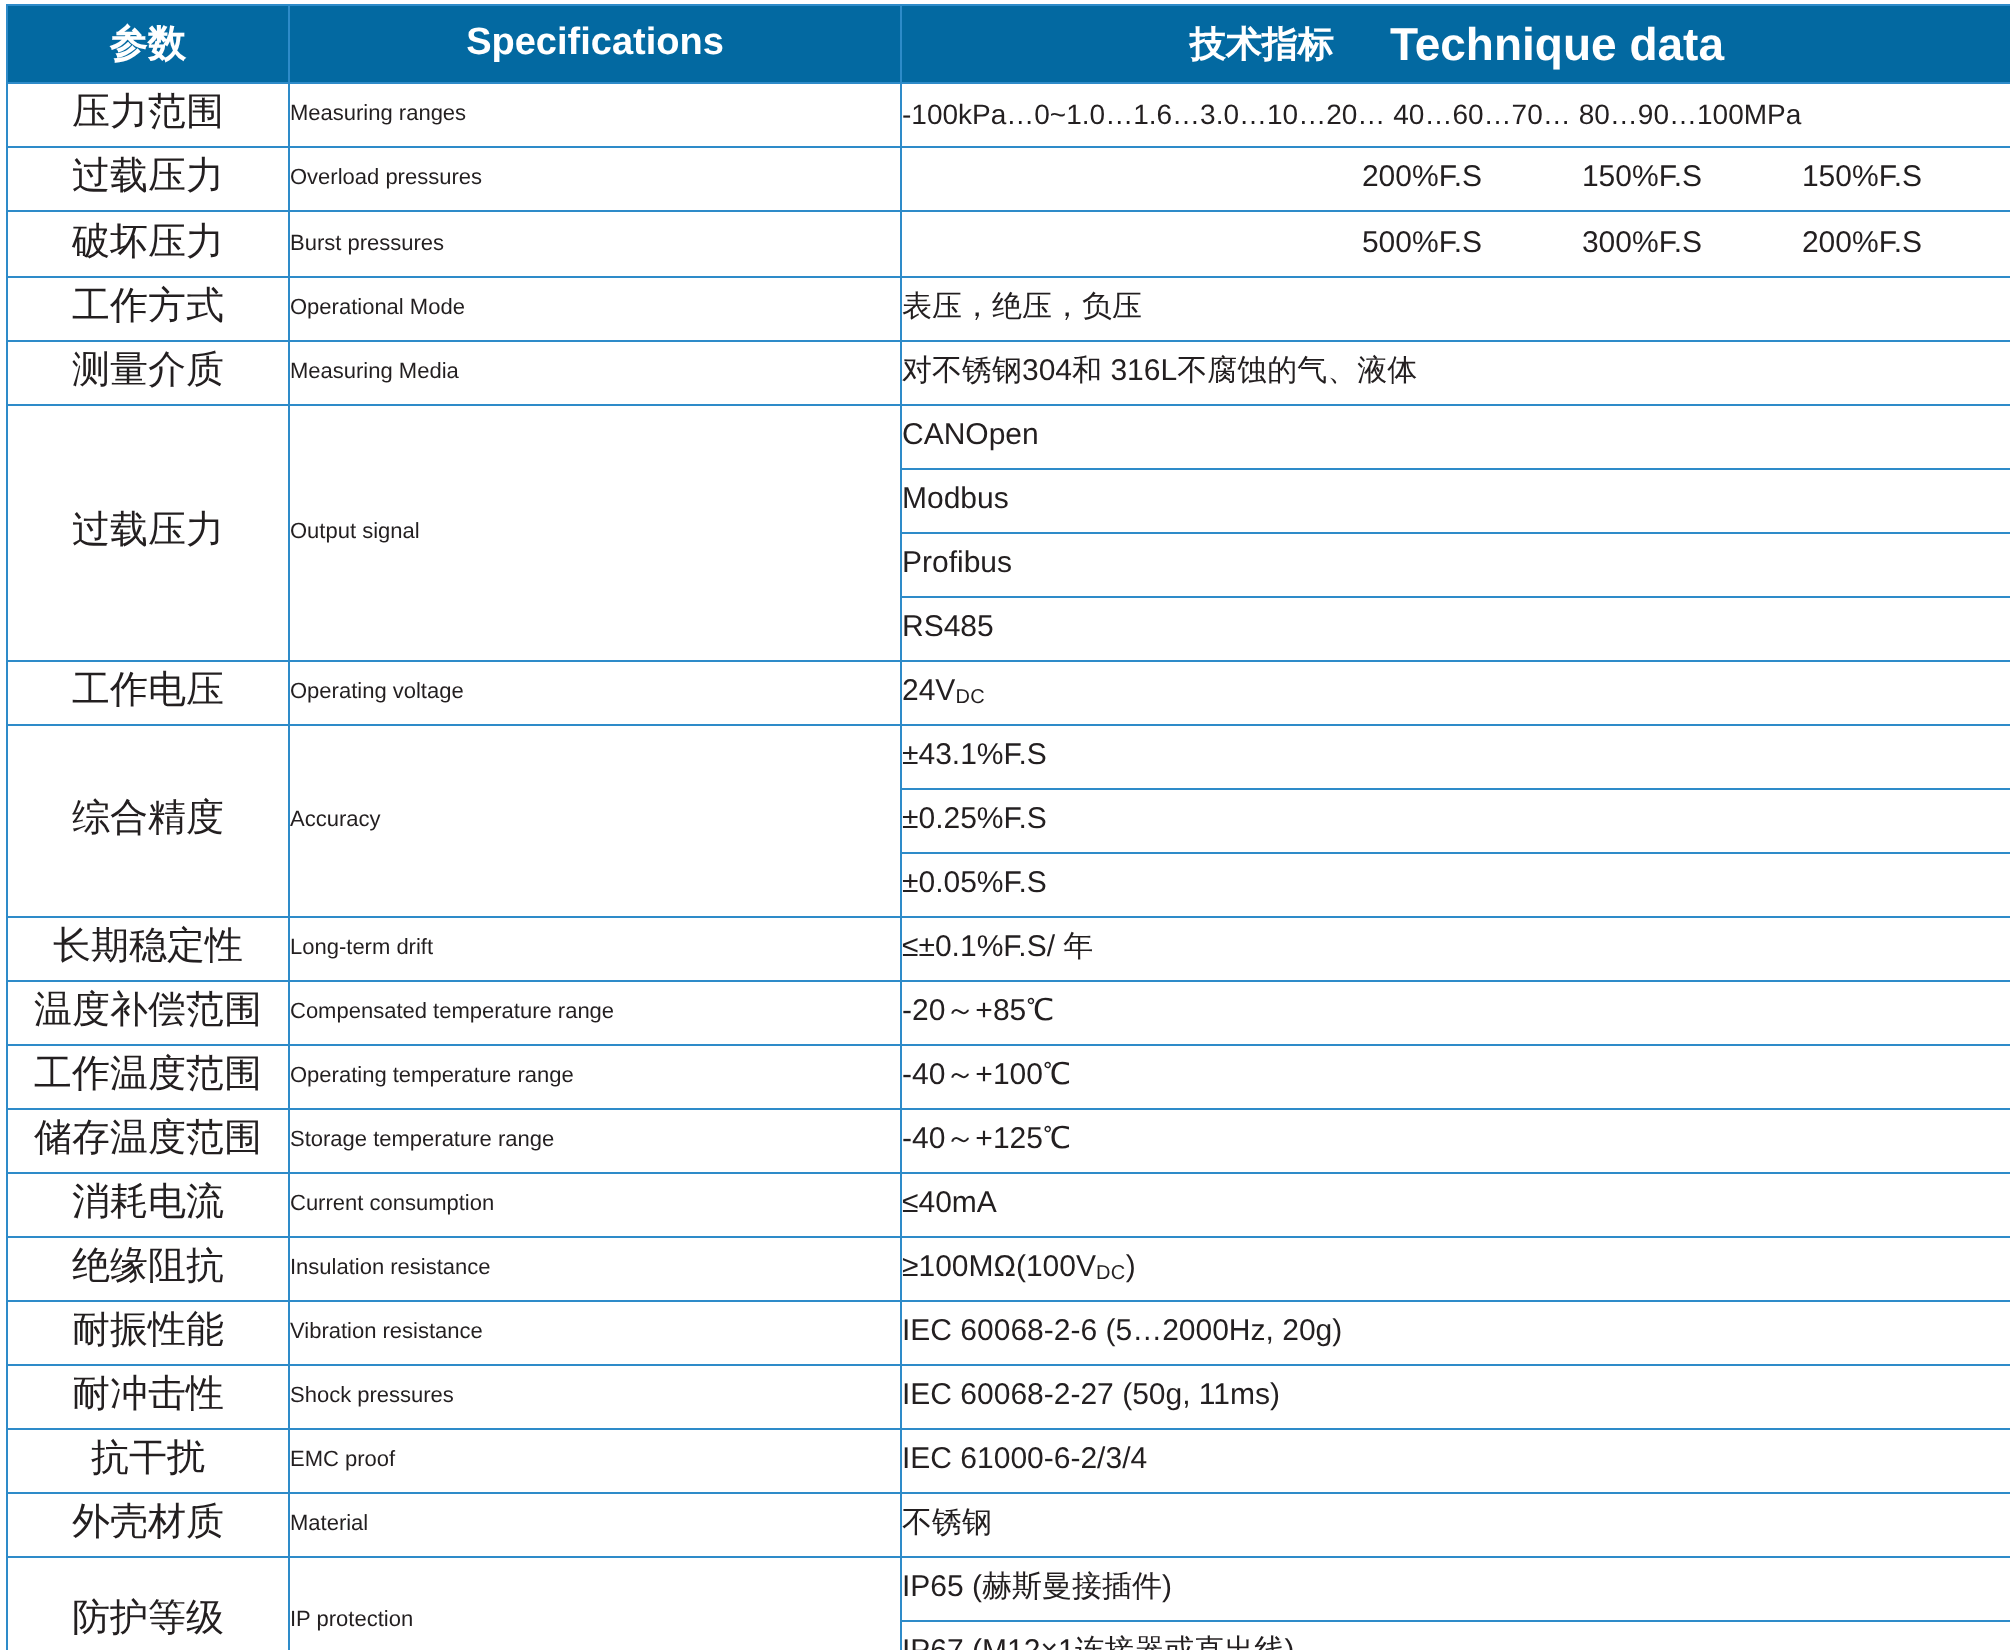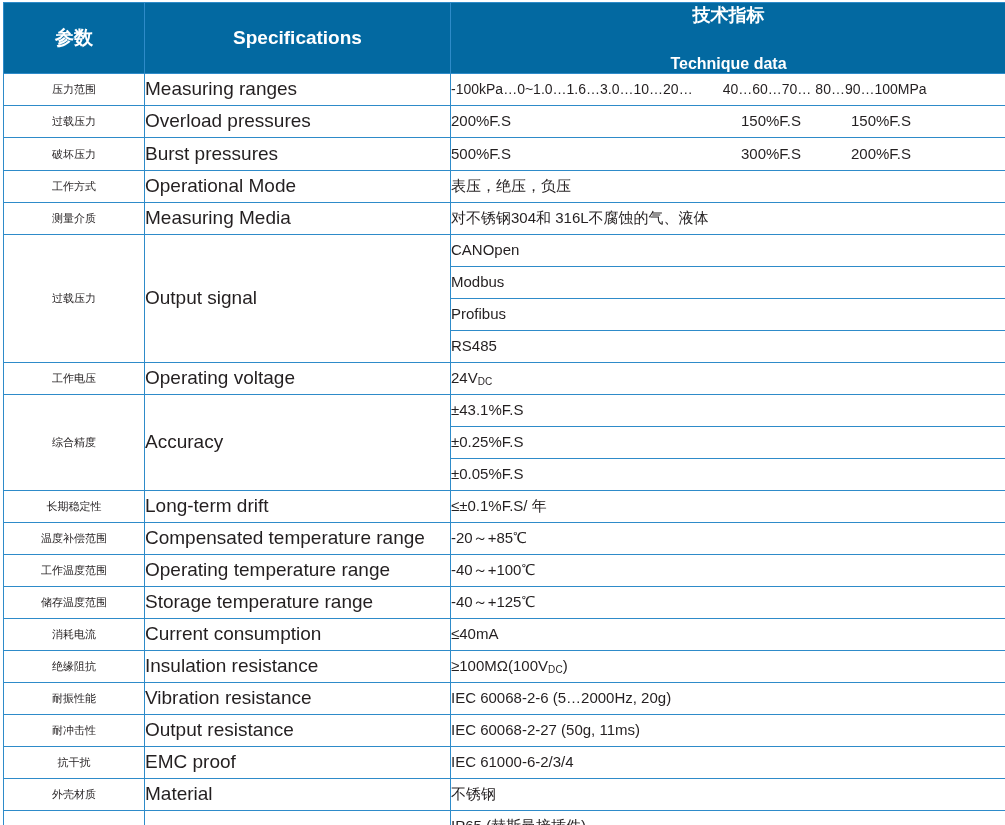--- a/index.html
+++ b/index.html
@@ -39,62 +39,63 @@
     height: 38px;
     text-align: center;
     border: 1px solid #1b87c9;
   }
   thead th.h-param { width: 140px; }
   thead th.h-spec  { width: 305px; }
   thead th.h-data  { width: 555px; }
   .hd-inner {
     display: flex;
     align-items: center;
+    justify-content: center;
     gap: 28px;
-    flex-direction: column;
   }
   .hd-cn { font-size: 18px; }
-  .hd-en { font-size: 16px; }
+  .hd-en { font-size: 23px; }
 
   td.cn {
     width: 140px;
-    font-size: 11px;
+    font-size: 19px;
     text-align: center;
     padding: 4px 2px;
     line-height: 1.3;
   }
   td.en {
     width: 305px;
-    font-size: 19px;
+    font-size: 11px;
     padding: 4px 0 4px 12px;
     line-height: 1.3;
   }
   td.val {
     font-size: 15px;
     padding: 4px 0 4px 12px;
     line-height: 1.35;
   }
   tr.r-std td { height: 31px; }
   tr.r-tall td { height: 32px; }
   .sub { font-size: 10px; vertical-align: -0.15em; letter-spacing: 0.2px; }
 
   
   .ranges {
     display: flex;
     align-items: baseline;
     white-space: nowrap;
     font-size: 14px;
   }
   .ranges span { display: inline-block; }
-  .ranges .g1 { margin-right: 30px; }
+  .ranges .g1 { margin-right: 4px; }
   .ranges .g2 { margin-right: 4px; }
 
   .two-col {
     display: flex;
     align-items: baseline;
+    text-align: right;
   }
   .two-col .a { width: 290px; }
   .two-col .b { width: 110px; }
   .two-col .c { width: 110px; }
 </style>
 </head>
 <body>
 
 <div class="sheet">
 <table class="spec">
@@ -230,21 +231,21 @@
     </tr>
 
     <tr class="r-std">
       <td class="cn">耐振性能</td>
       <td class="en">Vibration resistance</td>
       <td class="val">IEC 60068-2-6 (5…2000Hz, 20g)</td>
     </tr>
 
     <tr class="r-std">
       <td class="cn">耐冲击性</td>
-      <td class="en">Output resistance</td>
+      <td class="en">Shock pressures</td>
       <td class="val">IEC 60068-2-27 (50g, 11ms)</td>
     </tr>
 
     <tr class="r-std">
       <td class="cn">抗干扰</td>
       <td class="en">EMC proof</td>
       <td class="val">IEC 61000-6-2/3/4</td>
     </tr>
 
     <tr class="r-std">

